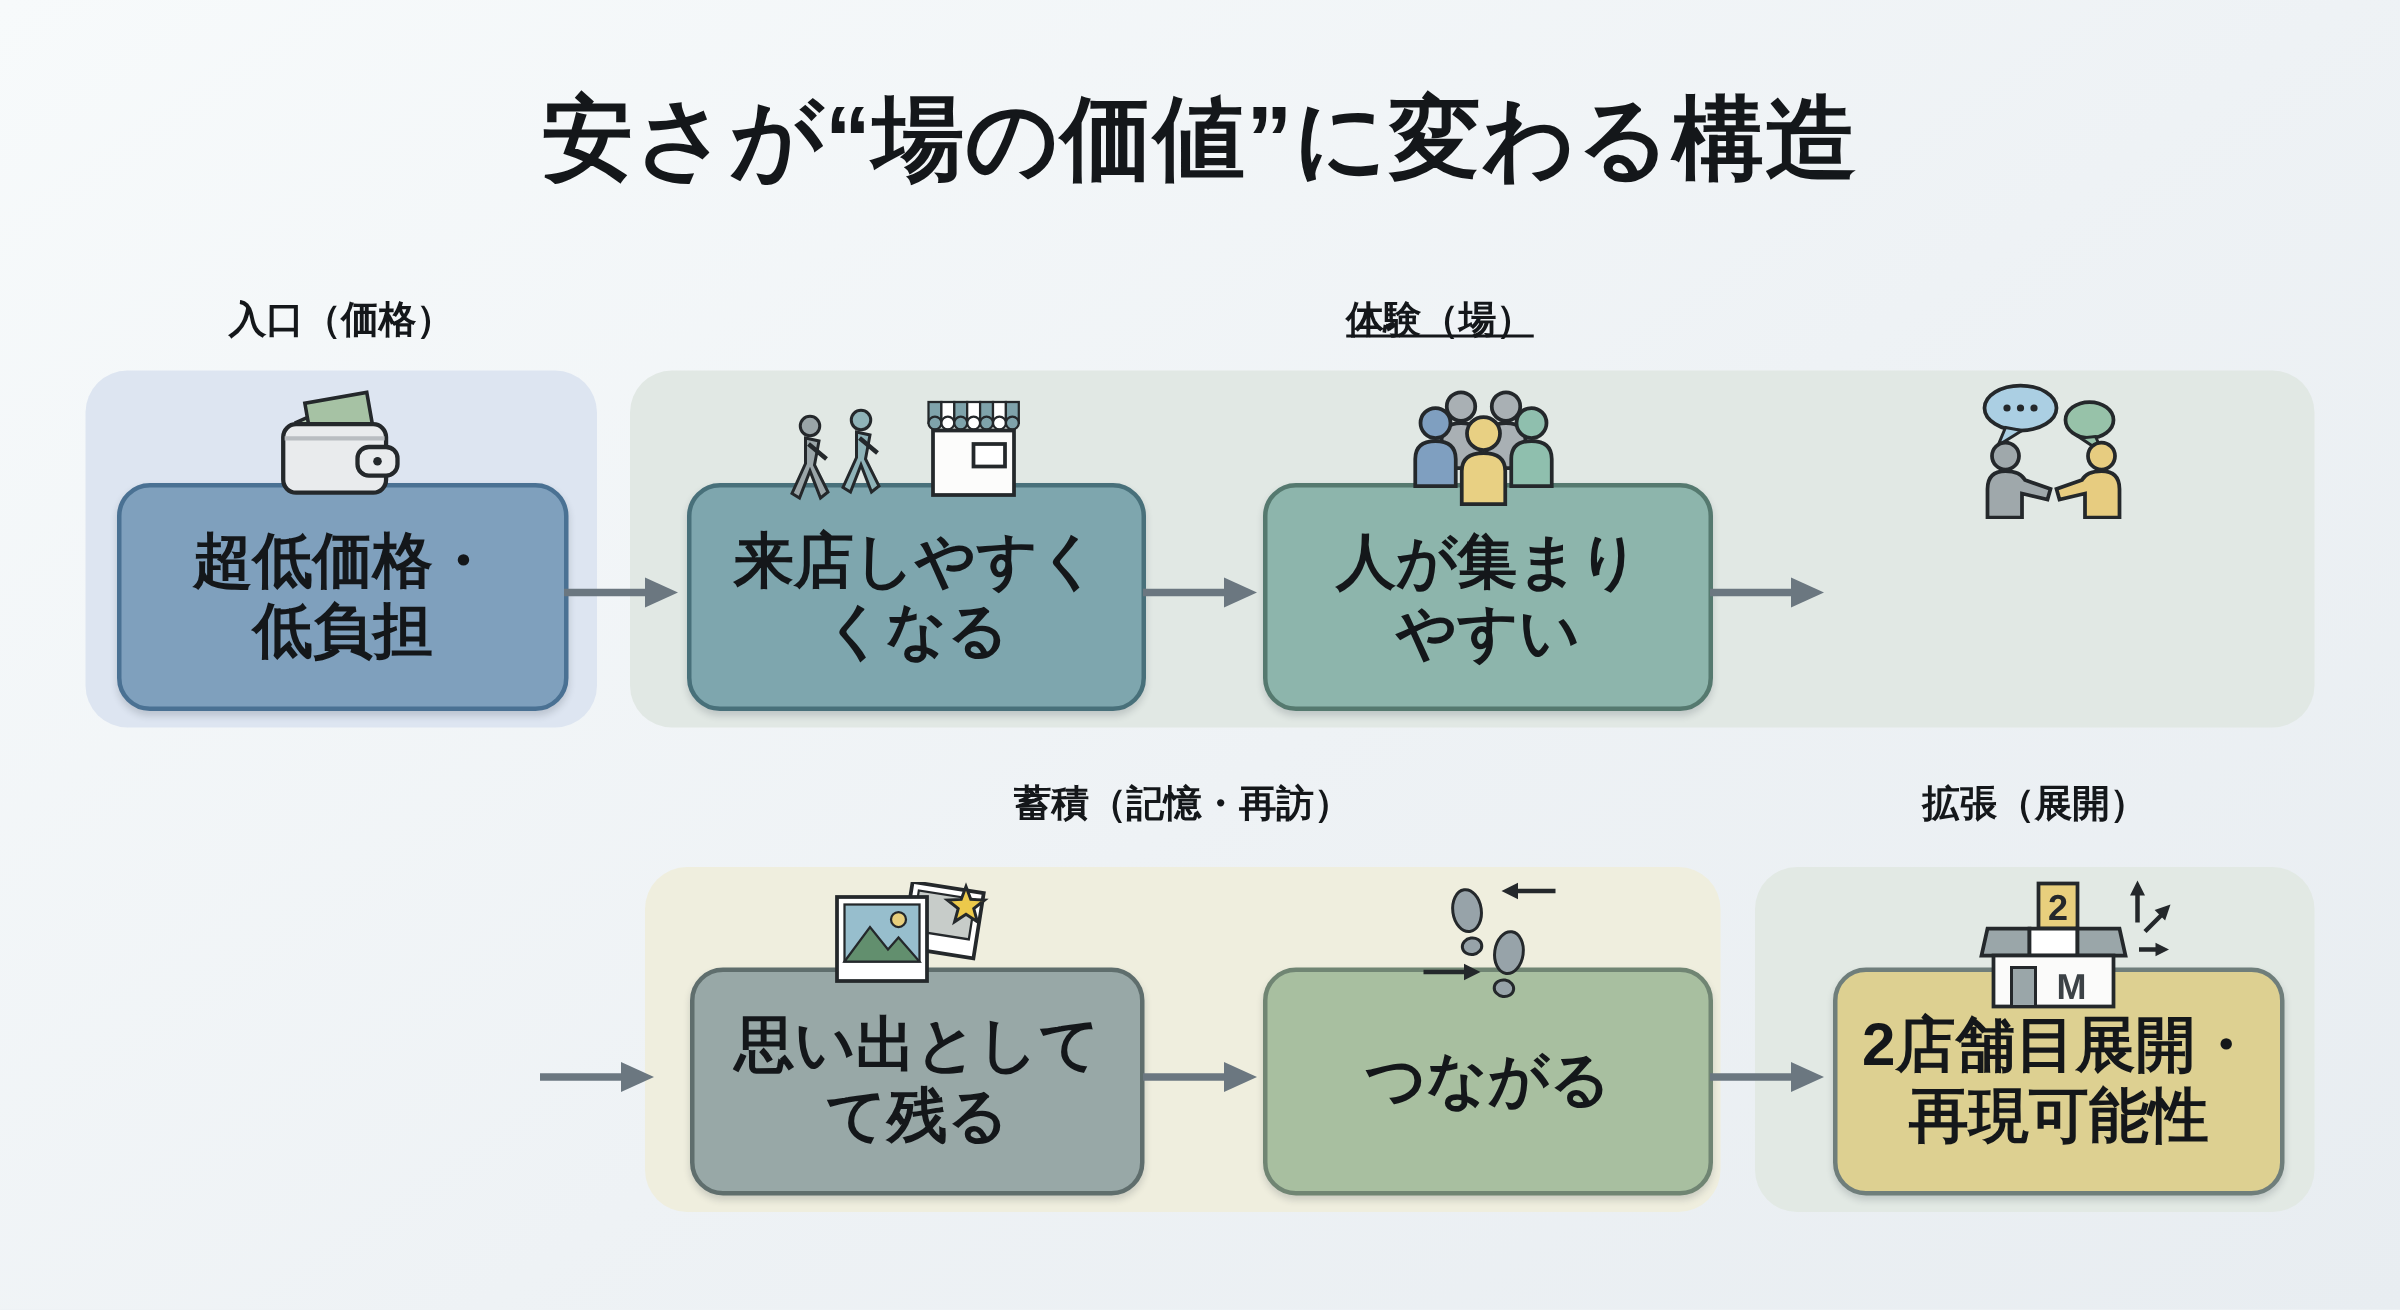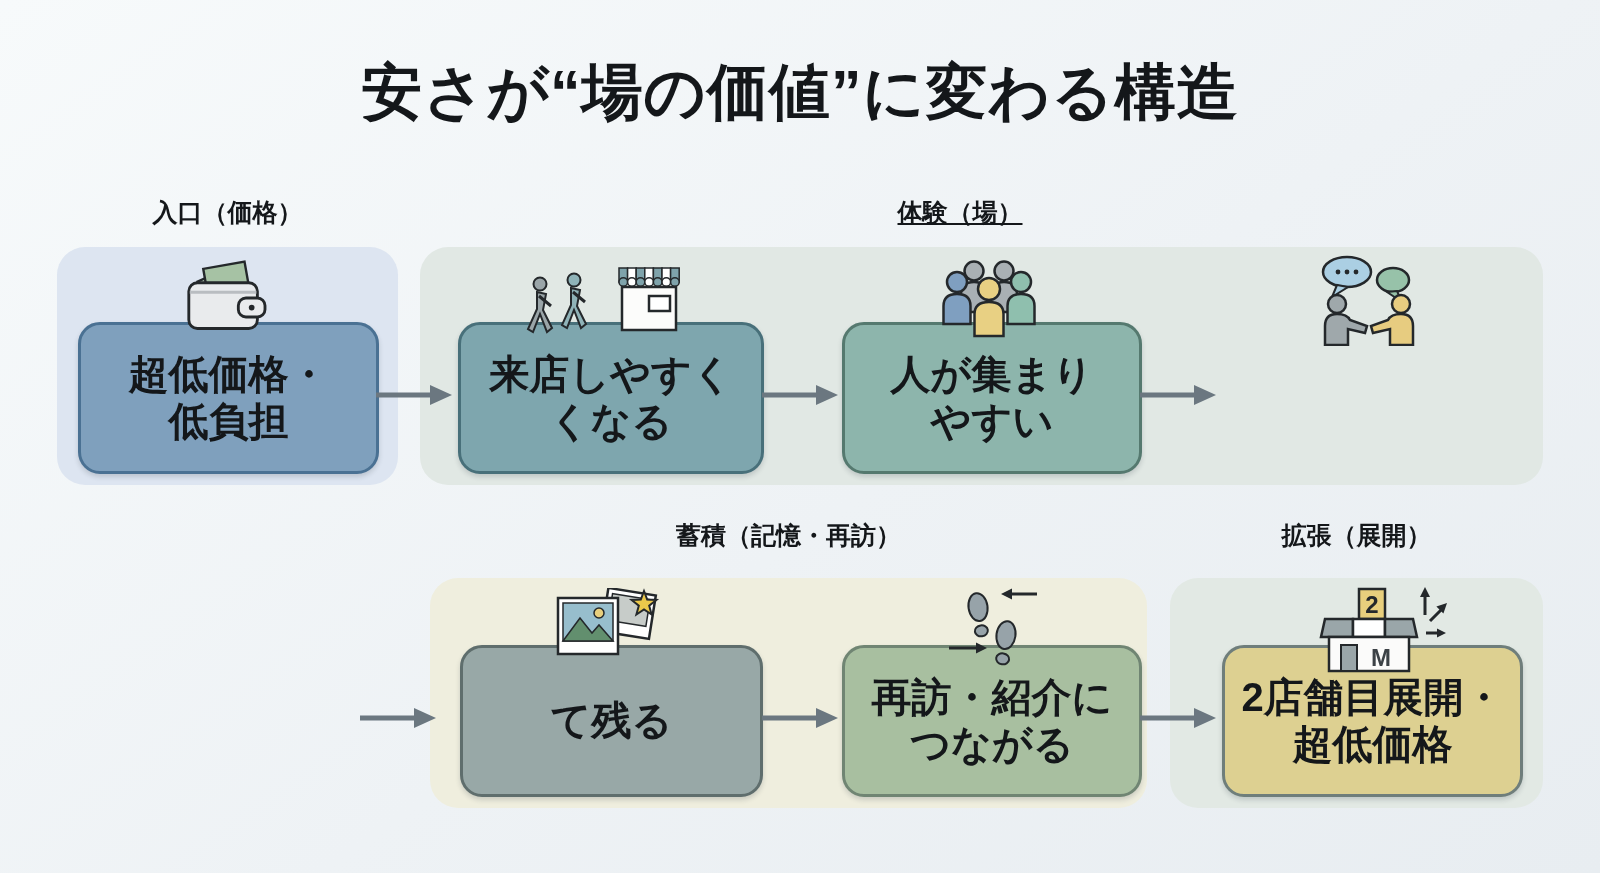--- a/index.html
+++ b/index.html
@@ -69,29 +69,29 @@
   </div>
   <div class="node b2">
     <span>来店しやすく</span>
     <span>くなる</span>
   </div>
   <div class="node b3">
     <span>人が集まり</span>
     <span>やすい</span>
   </div>
   <div class="node b5">
+    <span>思い出として</span>
     <span>て残る</span>
   </div>
   <div class="node b6">
-    <span>再訪・紹介に</span>
     <span>つながる</span>
   </div>
   <div class="node b7">
     <span>2店舗目展開・</span>
-    <span>超低価格</span>
+    <span>再現可能性</span>
   </div>
 
   <svg class="icon" style="left:175px;top:258px;" width="100" height="80" viewBox="0 0 104 84">
     <g transform="rotate(-24 50 26)">
         <rect x="26" y="14" width="46" height="24" fill="#bcd2ba" class="outline" stroke-width="2.5"></rect>
       </g>
     <g transform="rotate(-10 50 26)">
         <rect x="32" y="8" width="44" height="24" fill="#a6c2a4" class="outline" stroke-width="2.5"></rect>
       </g>
     <rect x="14" y="26" width="72" height="48" rx="9" fill="#e9ebed" class="outline" stroke-width="3"></rect>

